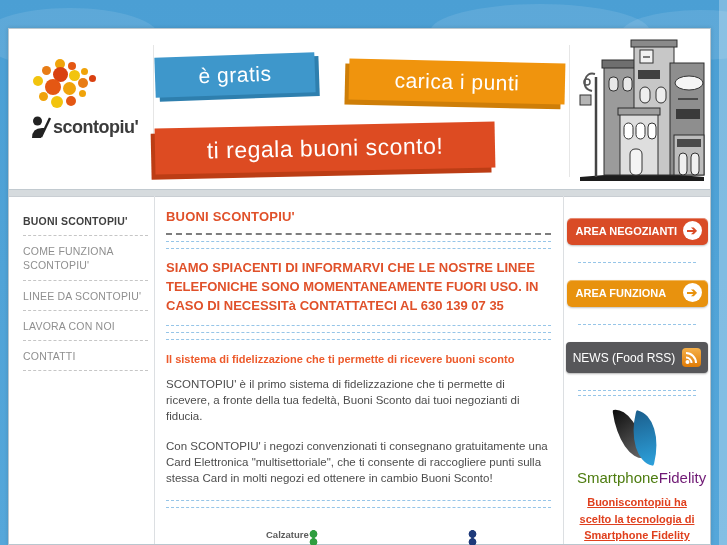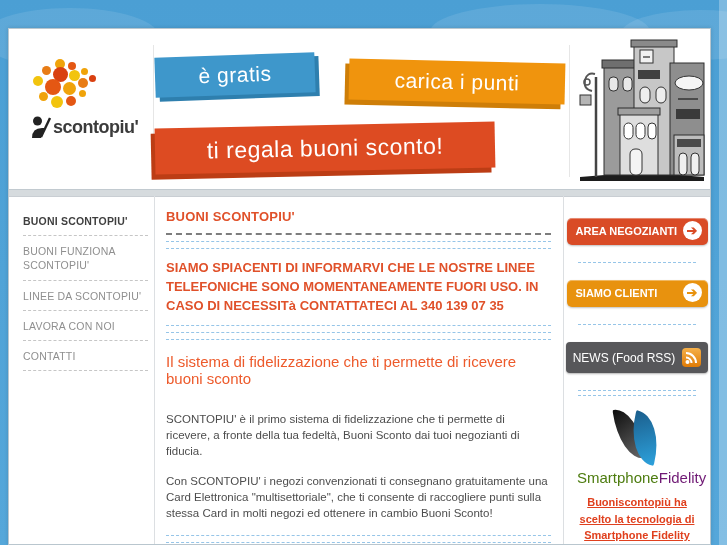--- a/index.html
+++ b/index.html
@@ -43,21 +43,21 @@
     padding:10px 6px 0 14px}
   .side-item{font-size:10.5px;color:#8f8f8f;padding:8px 0 7px;line-height:1.35;
     border-bottom:1px dashed #c6c6c6;cursor:pointer;letter-spacing:.2px}
   .side-item.active{color:#3f3f3f;font-weight:bold}
   .main{width:409px;border-right:1px solid #dcdfe2;box-sizing:border-box;
     padding:10px 12px 0 11px}
   .main h1{font-size:13px;color:#e0512a;margin:3px 0 9px;letter-spacing:.2px}
   .sep-dark{border-top:2px dashed #7d7d7d;margin:0 0 4px}
   .sep-blue{border-top:1px dashed #96c5e8;margin:6px 0}
   .notice{font-size:13px;font-weight:bold;color:#e0512a;line-height:1.45;margin:10px 0 9px}
-  .sub{font-size:15px;color:#ed5a2b;margin:13px 0 24px;font-weight:normal}
+  .sub{font-size:11px;color:#ed5a2b;margin:13px 0 11px;font-weight:bold}
   .para{font-size:11.5px;font-weight:normal;color:#4d4d4d;line-height:1.42;margin:0 0 13px}
   
   .illus{position:relative;height:90px;margin-top:12px}
   .ilabel{position:absolute;font-size:9.5px;font-weight:bold;color:#5c5c5c;white-space:nowrap}
   .dotcol{position:absolute;width:9px;background-repeat:repeat-y;background-size:9px 8px}
   
   .rail{flex:1;padding-top:22px}
   .btn{display:flex;align-items:center;justify-content:space-between;width:126px;
     margin:0 auto;border-radius:5px;padding:3px 6px 5px 9px;color:#fff;font-weight:bold;
     font-size:11px;cursor:pointer;box-shadow:inset 0 1px 0 rgba(255,255,255,.35),0 1px 2px rgba(0,0,0,.25)}
@@ -167,32 +167,32 @@
       <rect x="113" y="114" width="8" height="22" rx="4" fill="#efefef" stroke="#333"></rect>
     </svg>
   </div>
 
   <div class="graybar"></div>
 
   <div class="content">
 
     <div class="sidebar">
       <div class="side-item active">BUONI SCONTOPIU'</div>
-      <div class="side-item">BUONI FUNZIONA SCONTOPIU'</div>
+      <div class="side-item">COME FUNZIONA SCONTOPIU'</div>
       <div class="side-item">LINEE DA SCONTOPIU'</div>
       <div class="side-item">LAVORA CON NOI</div>
       <div class="side-item">CONTATTI</div>
     </div>
 
     <div class="main">
       <h1>BUONI SCONTOPIU'</h1>
       <div class="sep-dark"></div>
       <div class="sep-blue"></div>
       <div class="sep-blue"></div>
-      <p class="notice">SIAMO SPIACENTI DI INFORMARVI CHE LE NOSTRE LINEE TELEFONICHE SONO MOMENTANEAMENTE FUORI USO. IN CASO DI NECESSITà CONTATTATECI AL 340 139 07 35</p>
+      <p class="notice">SIAMO SPIACENTI DI INFORMARVI CHE LE NOSTRE LINEE TELEFONICHE SONO MOMENTANEAMENTE FUORI USO. IN CASO DI NECESSITà CONTATTATECI AL 630 139 07 35</p>
       <div class="sep-blue"></div>
       <div class="sep-blue"></div>
       <div class="sep-blue"></div>
       <div class="sub">Il sistema di fidelizzazione che ti permette di ricevere buoni sconto</div>
       <p class="para">SCONTOPIU' è il primo sistema di fidelizzazione che ti permette di ricevere, a fronte della tua fedeltà, Buoni Sconto dai tuoi negozianti di fiducia.</p>
       <p class="para">Con SCONTOPIU' i negozi convenzionati ti consegnano gratuitamente una Card Elettronica "multisettoriale", che ti consente di raccogliere punti sulla stessa Card in molti negozi ed ottenere in cambio Buoni Sconto!</p>
       <div class="sep-blue"></div>
       <div class="sep-blue"></div>
 
       <div class="illus">
@@ -206,21 +206,21 @@
       </div>
     </div>
 
     <div class="rail">
       <div class="btn btn-neg">
         <span>AREA NEGOZIANTI</span>
         <span class="circ">➔</span>
       </div>
       <div class="rail-sep"></div>
       <div class="btn btn-cli">
-        <span>SIAMO CLIENTI</span>
+        <span>AREA FUNZIONA</span>
         <span class="circ">➔</span>
       </div>
       <div class="rail-sep"></div>
       <div class="news-btn">
         <span>NEWS (Food RSS)</span>
         <span class="rss">
           <svg width="19" height="19" viewBox="0 0 19 19">
             <circle cx="5.5" cy="14" r="2" fill="#fff"></circle>
             <path d="M4 9.5 a5.5 5.5 0 0 1 5.5 5.5" fill="none" stroke="#fff" stroke-width="2"></path>
             <path d="M4 5 a10 10 0 0 1 10 10" fill="none" stroke="#fff" stroke-width="2"></path>

